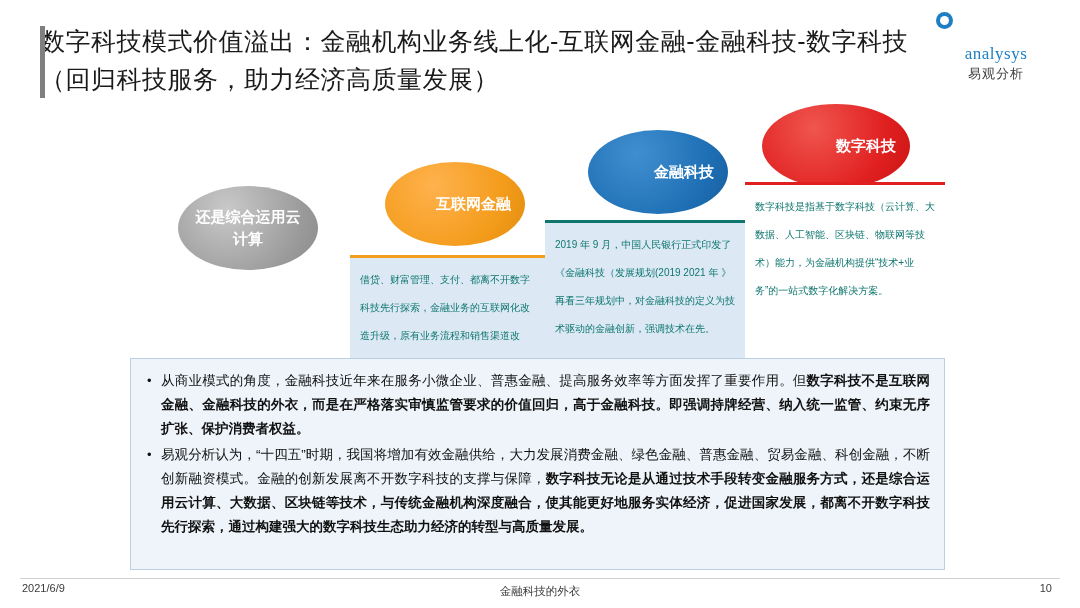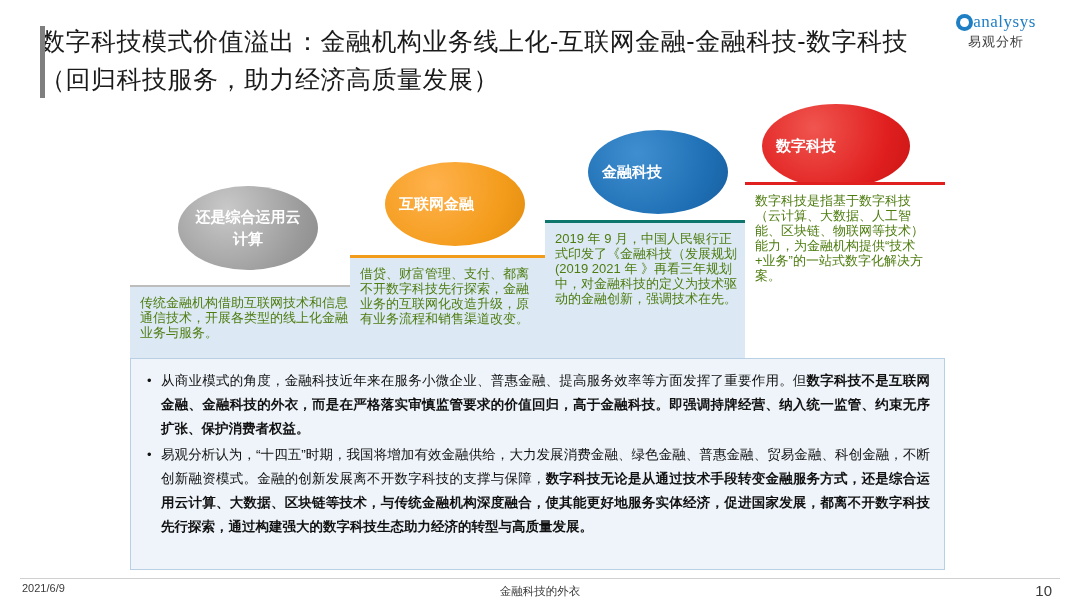--- a/index.html
+++ b/index.html
@@ -34,23 +34,23 @@
   }
 
   .logo {
     position: absolute;
     right: 24px; top: 12px;
     width: 120px;
     text-align: center;
   }
   .logo-row {
     display: flex;
-    align-items: center;
     justify-content: center;
-    gap: 0;
+    gap: 15px;
+    flex-direction: column;
   }
   .logo-mark {
     width: 17px; height: 17px;
     border-radius: 50%;
     background: #1f7fc4;
     position: relative;
   }
   .logo-mark::after {
     content: "";
     position: absolute;
@@ -73,42 +73,42 @@
   }
 
   
   .diagram { position: absolute; left: 0; top: 100px; width: 1080px; height: 260px; }
 
   .ellipse {
     position: absolute;
     border-radius: 50%;
     display: flex;
     align-items: center;
-    justify-content: flex-start;
+    justify-content: flex-end;
     text-align: center;
     color: #ffffff;
     font-size: 15px;
     line-height: 22px;
     font-weight: 700;
     padding: 0 14px;
   }
   .e-gray   { left: 178px; top: 86px;  width: 140px; height: 84px;
               background: radial-gradient(circle at 35% 28%, #c9c9c9, #9a9a9a 70%, #8a8a8a); }
   .e-orange { left: 385px; top: 62px;  width: 140px; height: 84px;
               background: radial-gradient(circle at 35% 28%, #ffb24d, #f39b1a 65%, #e08c10); }
   .e-blue   { left: 588px; top: 30px;  width: 140px; height: 84px;
               background: radial-gradient(circle at 35% 28%, #3f8fd0, #1f6fb5 65%, #165d9c); }
   .e-red    { left: 762px; top: 4px;   width: 148px; height: 84px;
               background: radial-gradient(circle at 35% 28%, #f0554f, #e01f1f 65%, #c81414); }
 
   .callout {
     position: absolute;
-    font-size: 13px;
-    line-height: 15px;
-    color: #4d7c0f;
+    font-size: 10px;
+    line-height: 28px;
+    color: #0f766e;
     padding: 8px 10px;
   }
   .c-gray {
     left: 130px; top: 185px; width: 230px; height: 75px;
     background: #dce9f5; border-top: 2px solid #bdbdbd;
   }
   .c-orange {
     left: 350px; top: 155px; width: 195px; height: 105px;
     background: #dce9f5; border-top: 3px solid #f39b1a;
   }
@@ -166,21 +166,21 @@
     position: absolute;
     left: 0; top: 584px;
     width: 1080px;
     text-align: center;
     font-size: 11.5px;
     color: #3a3a3a;
   }
   .footer-page {
     position: absolute;
     right: 28px; top: 582px;
-    font-size: 15px;
+    font-size: 11px;
     color: #3a3a3a;
   }
 </style>
 </head>
 <body>
 
 <div class="title-bar">
   <div class="title-accent"></div>
   <div class="title-text">数字科技模式价值溢出：金融机构业务线上化-互联网金融-金融科技-数字科技（回归科技服务，助力经济高质量发展）</div>
 </div>
@@ -201,21 +201,20 @@
   <div class="ellipse e-blue">
     <span>金融科技</span>
   </div>
   <div class="ellipse e-orange">
     <span>互联网金融</span>
   </div>
   <div class="ellipse e-red">
     <span>数字科技</span>
   </div>
 
-  <div class="callout c-gray">传统金融机构借助互联网技术和信息通信技术，开展各类型的线上化金融业务与服务。</div>
   <div class="callout c-orange">借贷、财富管理、支付、都离不开数字科技先行探索，金融业务的互联网化改造升级，原有业务流程和销售渠道改变。</div>
   <div class="callout c-blue">2019 年 9 月，中国人民银行正式印发了《金融科技（发展规划(2019 2021 年 》再看三年规划中，对金融科技的定义为技术驱动的金融创新，强调技术在先。</div>
   <div class="callout c-red">数字科技是指基于数字科技（云计算、大数据、人工智能、区块链、物联网等技术）能力，为金融机构提供“技术+业务”的一站式数字化解决方案。</div>
 </div>
 
 <div class="body-box">
   <div class="bullet">
     <span>从商业模式的角度，金融科技近年来在服务小微企业、普惠金融、提高服务效率等方面发挥了重要作用。但</span><span class="b">数字科技不是互联网金融、金融科技的外衣，而是在严格落实审慎监管要求的价值回归，高于金融科技。即强调持牌经营、纳入统一监管、约束无序扩张、保护消费者权益。</span>
   </div>
   <div class="bullet">

